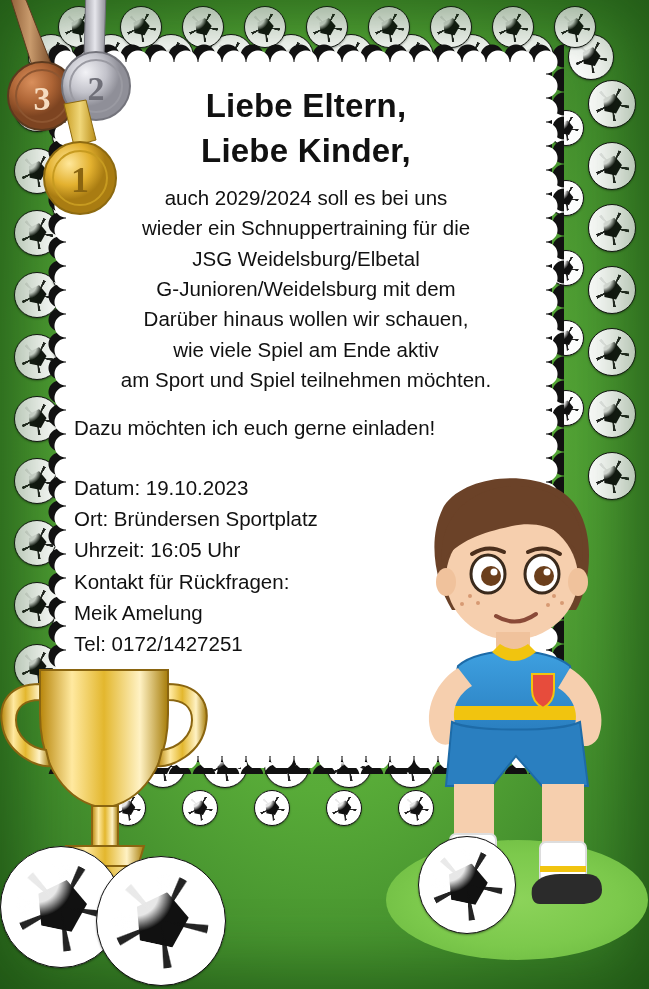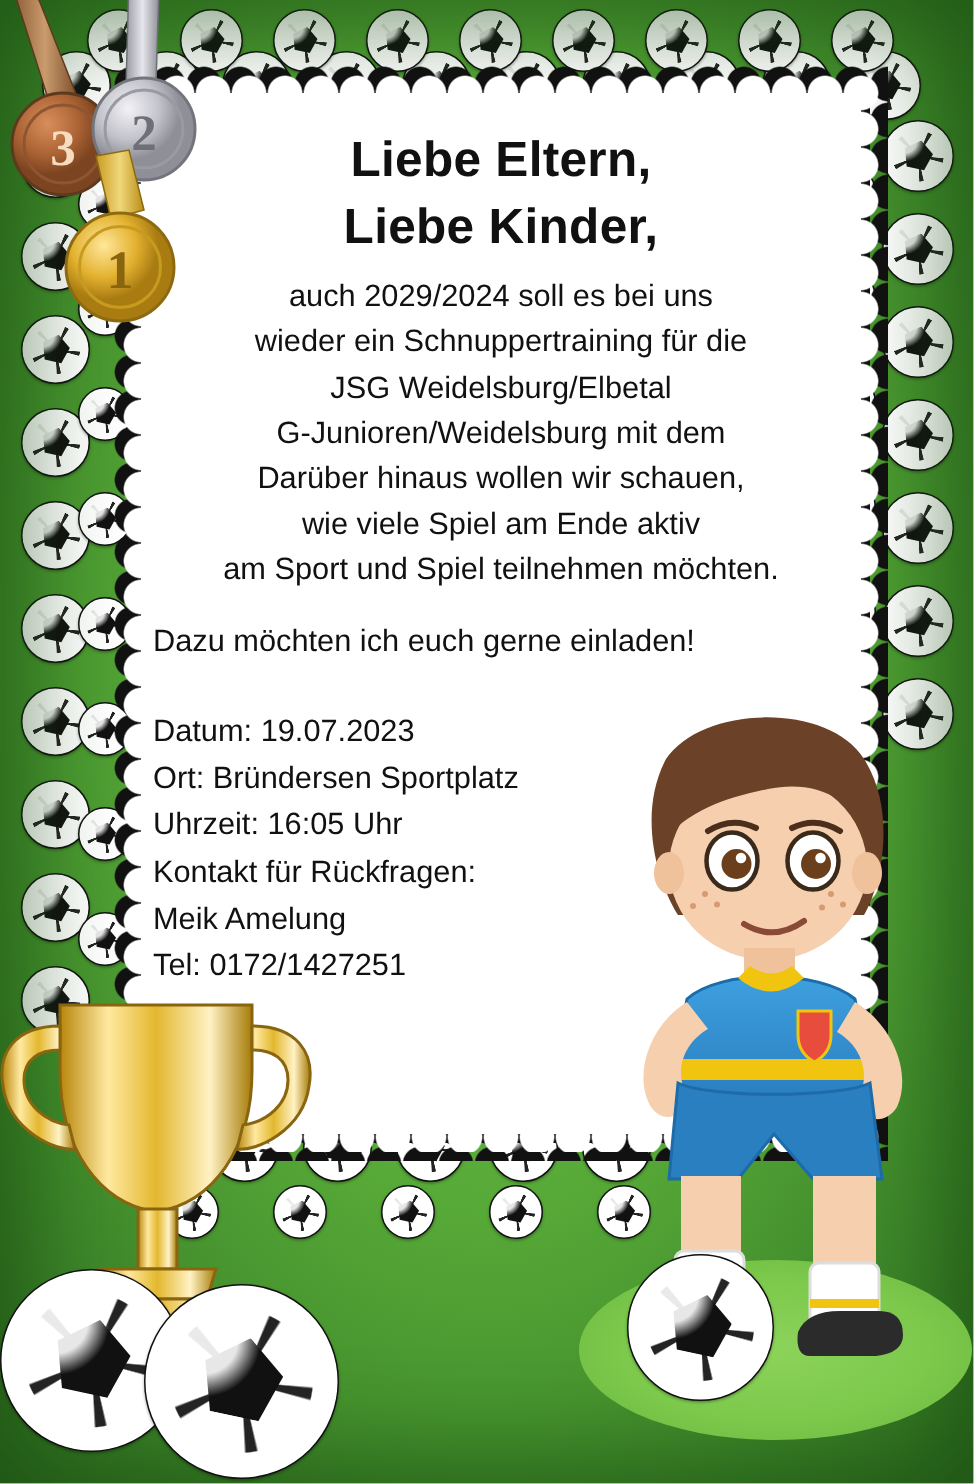--- a/index.html
+++ b/index.html
@@ -62,21 +62,21 @@
         rgba(17,17,17,0) 162deg 166deg, rgba(17,17,17,0.92) 168deg 176deg, rgba(17,17,17,0) 178deg 234deg,
         rgba(17,17,17,0) 234deg 238deg, rgba(17,17,17,0.92) 240deg 248deg, rgba(17,17,17,0) 250deg 306deg,
         rgba(17,17,17,0) 306deg 310deg, rgba(17,17,17,0.92) 312deg 320deg, rgba(17,17,17,0) 322deg 360deg);
     mask: radial-gradient(circle at 50% 50%, #000 52%, rgba(0,0,0,0) 53%);
     -webkit-mask: radial-gradient(circle at 50% 50%, #000 52%, rgba(0,0,0,0) 53%);
     border-radius: 50%;
   }
   
   .paper-wrap {
     position: absolute;
-    left: 76px;
+    left: 48px;
     top: 44px;
     width: 516px;
     height: 730px;
   }
   .paper-scallop {
     position: absolute;
     inset: 0;
     background: #111;
     -webkit-mask:
       radial-gradient(circle at 12px 12px, #000 11px, transparent 12px) 0 0/24px 24px,
@@ -231,21 +231,21 @@
         <div>auch 2029/2024  soll es bei uns</div>
         <div>wieder ein Schnuppertraining für die</div>
         <div>JSG Weidelsburg/Elbetal</div>
         <div>G-Junioren/Weidelsburg mit dem</div>
         <div>Darüber hinaus wollen wir schauen,</div>
         <div>wie viele Spiel am Ende aktiv</div>
         <div>am Sport und Spiel teilnehmen möchten.</div>
       </div>
       <div class="invite">Dazu möchten ich euch gerne einladen!</div>
       <div class="details">
-        <div>Datum: 19.07.2023</div>
+        <div>Datum: 19.10.2023</div>
         <div>Ort: Bründersen Sportplatz</div>
         <div>Uhrzeit: 16:05 Uhr</div>
         <div>Kontakt für Rückfragen:</div>
         <div>Meik Amelung</div>
         <div>Tel: 0172/1427251</div>
       </div>
     </div>
   </div>
 
   <svg class="medals" viewBox="0 0 180 230">

